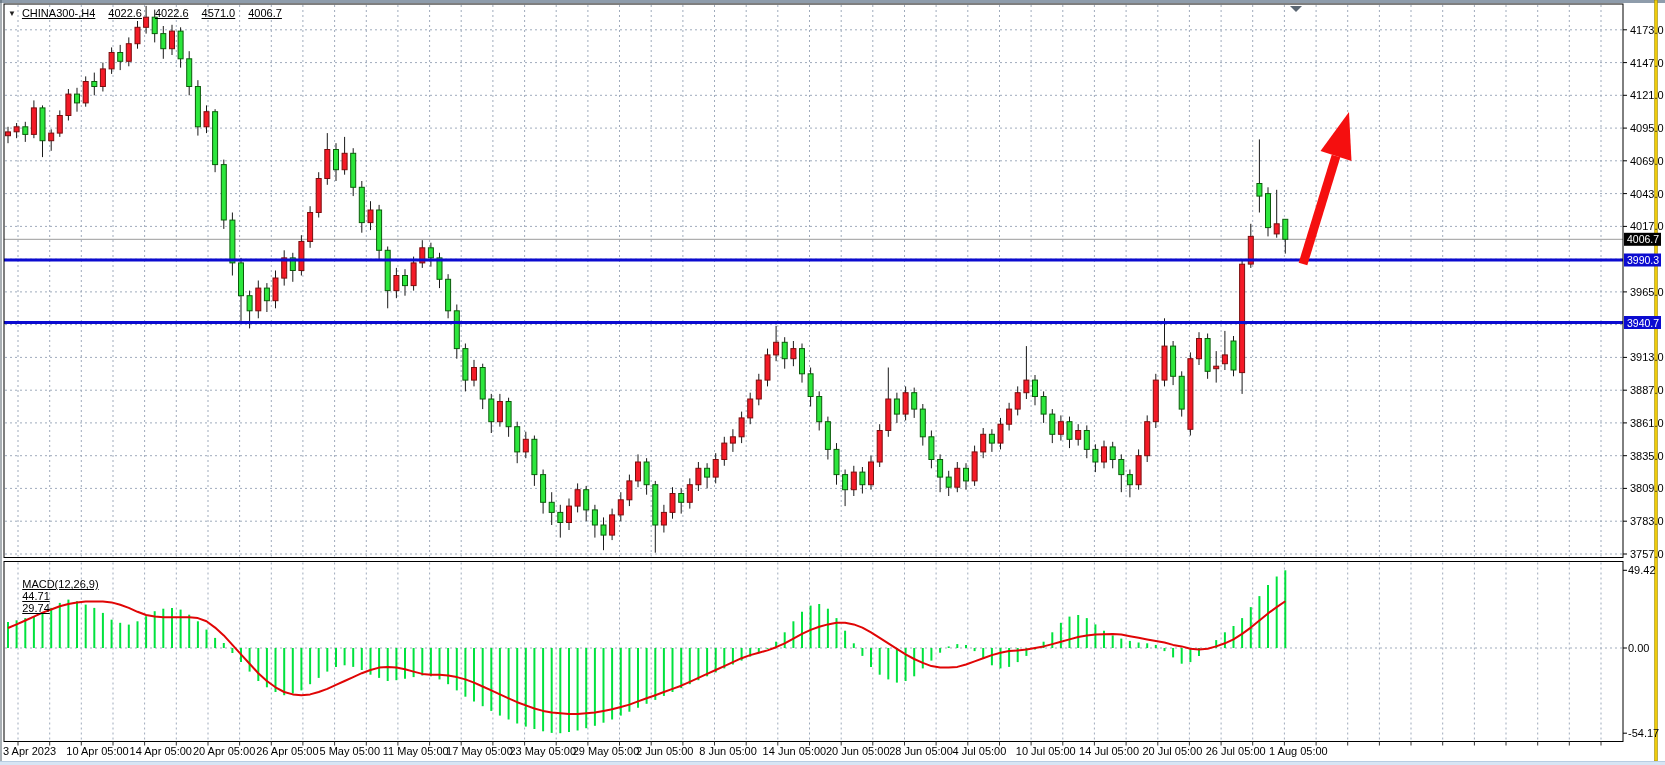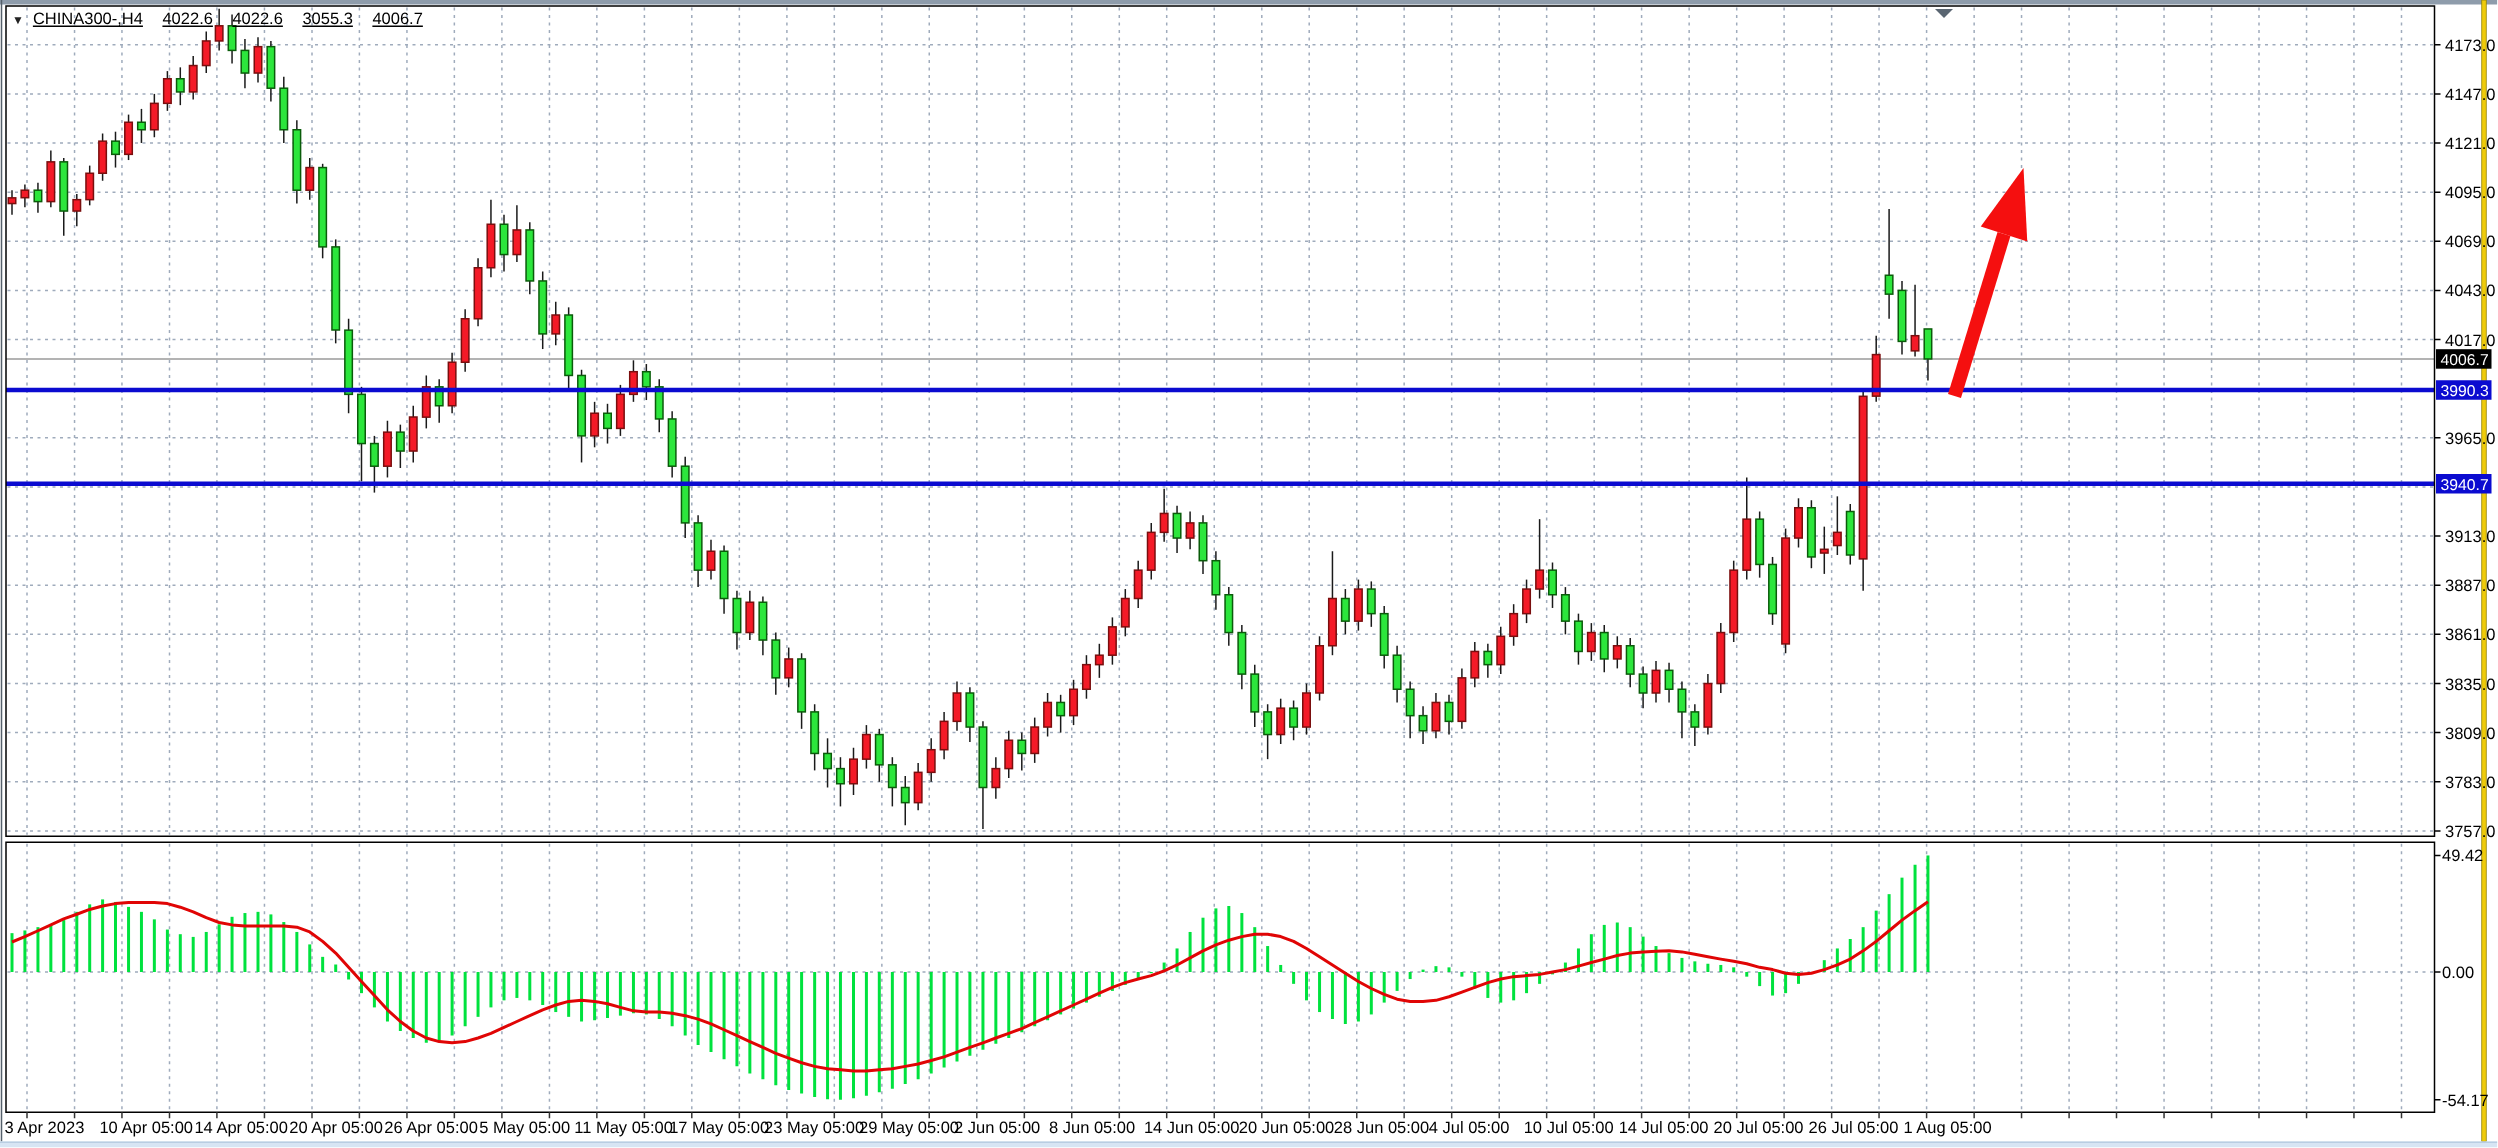--- a/index.html
+++ b/index.html
@@ -747,19 +747,24 @@
         <text x="1205.7" y="755" font-size="11" fill="#000000">26 Jul 05:00</text>
         <text x="1269.0" y="755" font-size="11" fill="#000000">1 Aug 05:00</text>
       </g>
     </svg>
 
   <div id="title-bar" class="overlay">
     <span class="tri">▼</span>
     <span class="sp">CHINA300-,H4</span>
     <span class="sp">4022.6</span>
     <span class="sp">4022.6</span>
-    <span class="sp">3055.3</span>
+    <span class="sp">4571.0</span>
     <span class="sp">4006.7</span>
   </div>
 
+  <div id="macd-label" class="overlay">
+    <span class="sp">MACD(12,26,9)</span>
+    <span class="sp">44.71</span>
+    <span class="sp">29.74</span>
+  </div>
 
   <div id="bottom-strip"></div>
 </div>
 
 </body></html>

